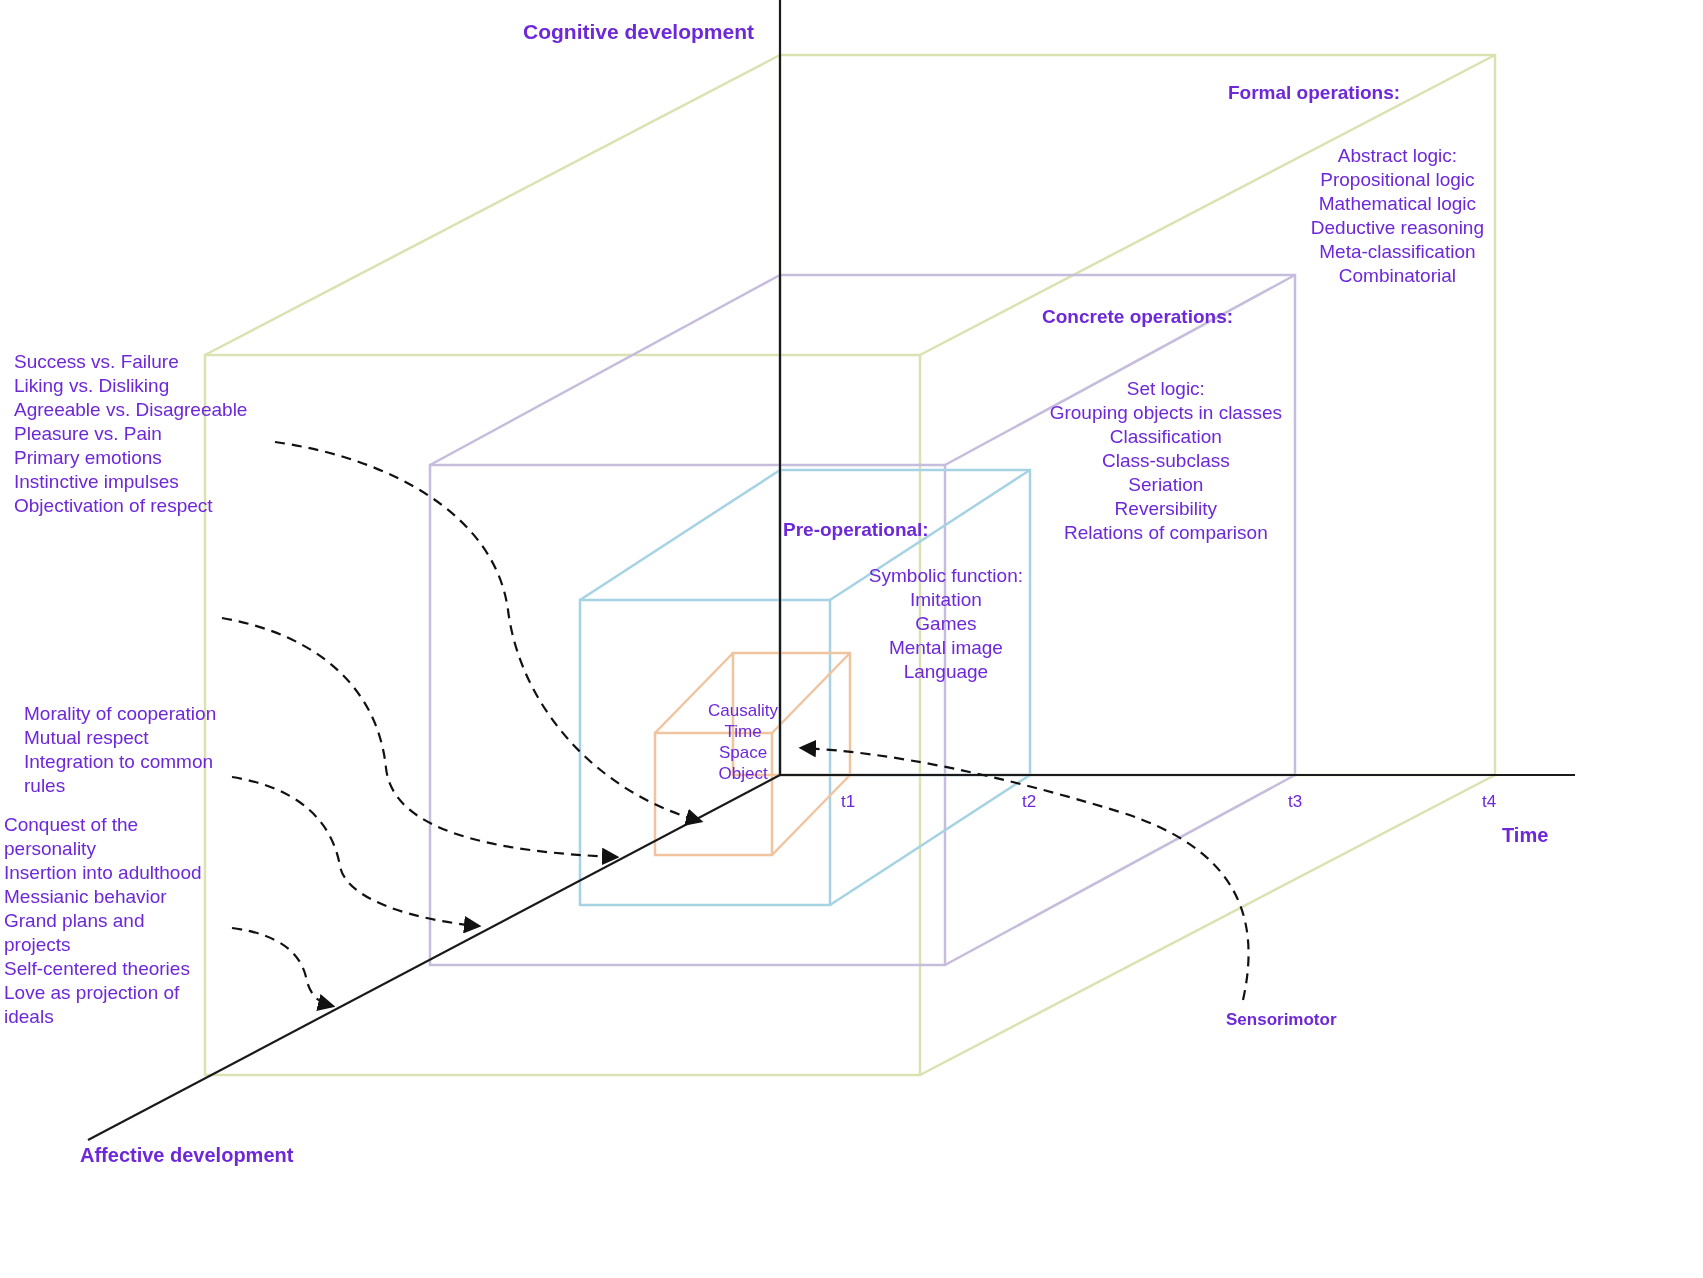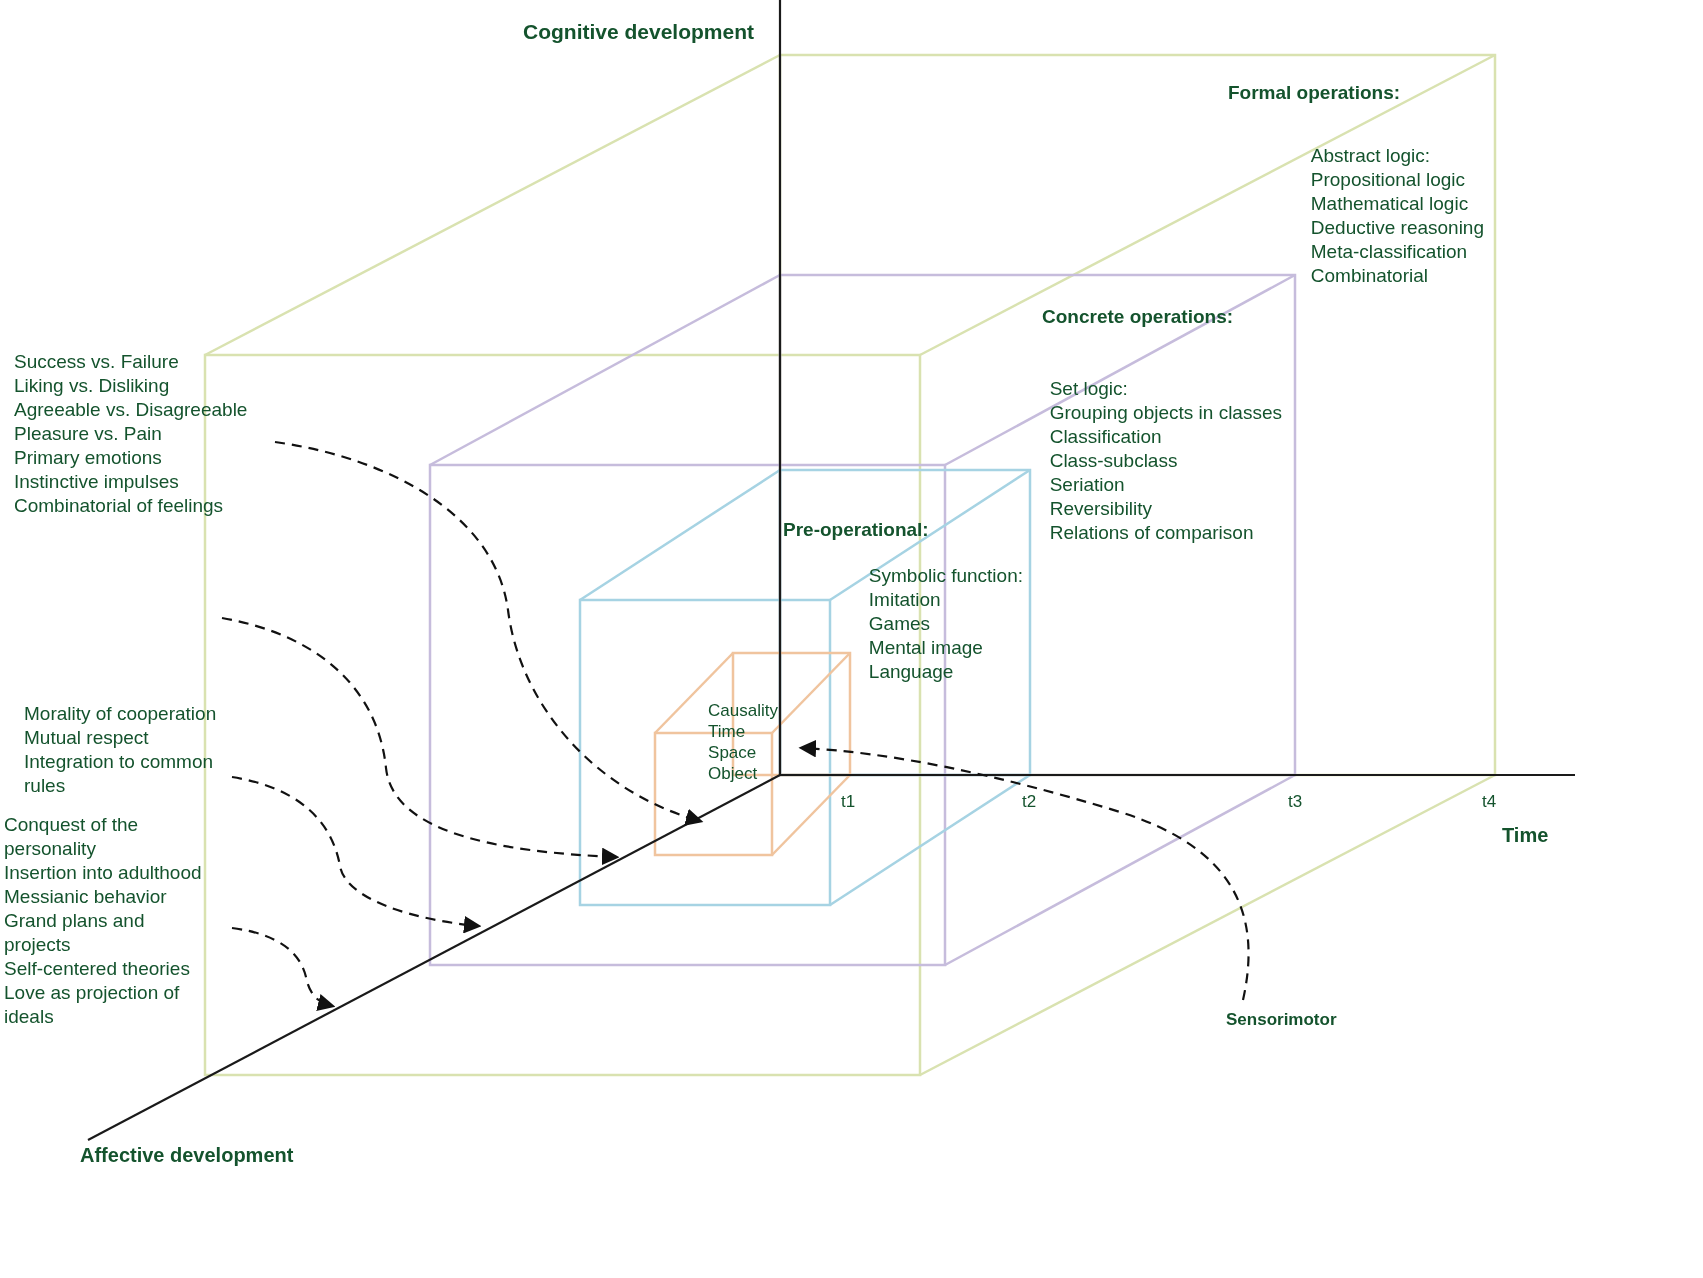--- a/index.html
+++ b/index.html
@@ -1,27 +1,27 @@
 <!DOCTYPE html>
 <html><head>
 <meta charset="utf-8">
 <style>
   html,body{margin:0;padding:0;background:#ffffff;}
   #canvas{
     position:relative;
     width:1703px;height:1278px;
     background:#ffffff;
     font-family:"Liberation Sans", sans-serif;
-    color:#14532d;
+    color:#6d28d9;
     overflow:hidden;
   }
   #diagram-svg{position:absolute;left:0;top:0;}
   .txt{position:absolute;white-space:pre-line;}
   .list{font-size:19px;line-height:24px;}
-  .rt{text-align:left;}
+  .rt{text-align:center;}
   .stage-title{font-size:19px;font-weight:bold;white-space:nowrap;}
   .axis-title{font-size:21px;font-weight:bold;white-space:nowrap;}
   .tick{font-size:17px;line-height:17px;}
   .small{font-size:17px;line-height:21px;}
   .smallbold{font-size:17px;font-weight:bold;white-space:nowrap;}
 </style>
 </head>
 <body>
 
 <div id="canvas">
@@ -116,21 +116,21 @@
 Time
 Space
 Object</div>
 
   <div class="txt list" style="left:14px;top:350px;width:280px;">Success vs. Failure
 Liking vs. Disliking
 Agreeable vs. Disagreeable
 Pleasure vs. Pain
 Primary emotions
 Instinctive impulses
-Combinatorial of feelings</div>
+Objectivation of respect</div>
   <div class="txt list" style="left:4px;top:702px;width:230px;margin-left:20px;">Morality of cooperation
 Mutual respect
 Integration to common
 rules</div>
   <div class="txt list" style="left:4px;top:813px;width:230px;">Conquest of the
 personality
 Insertion into adulthood
 Messianic behavior
 Grand plans and
 projects

